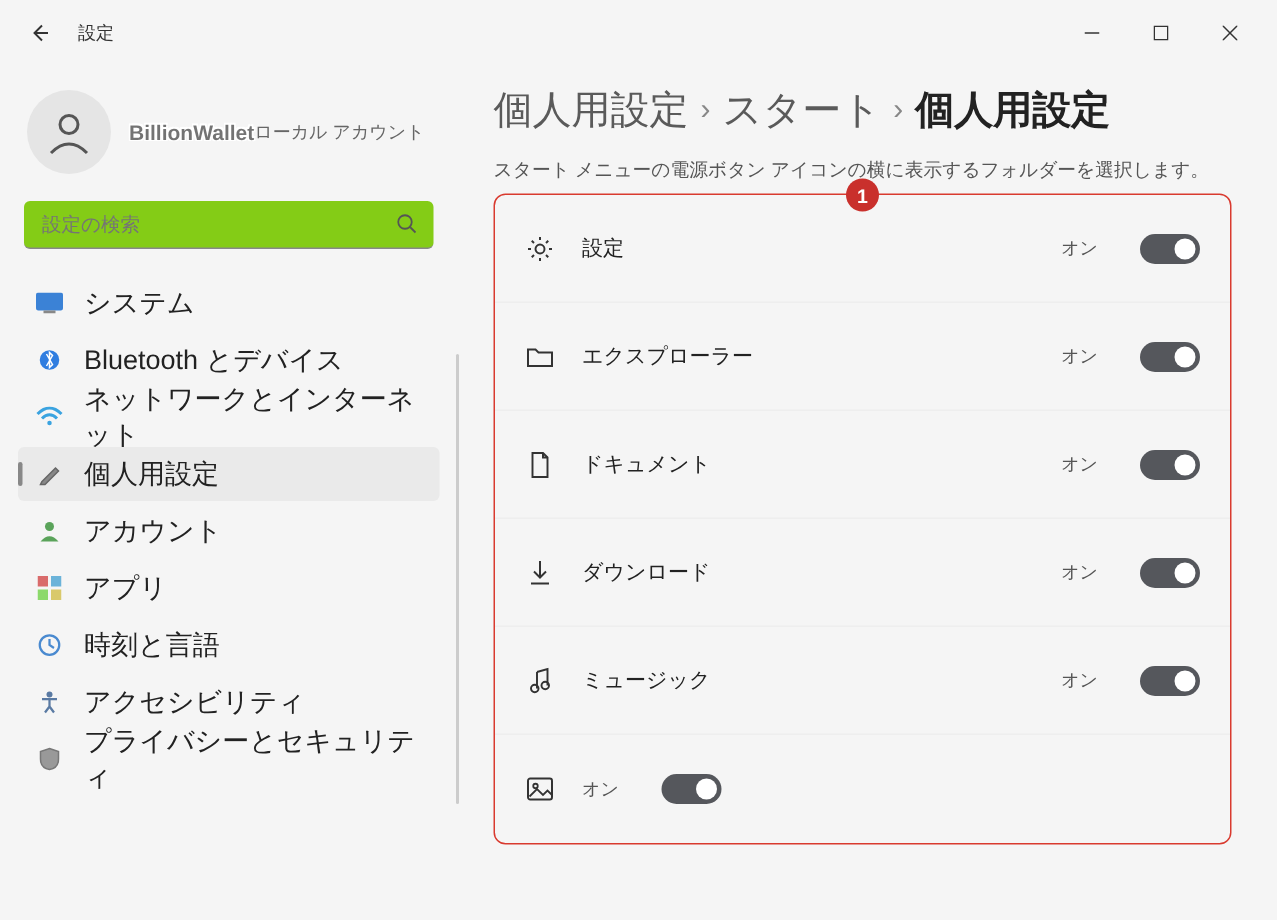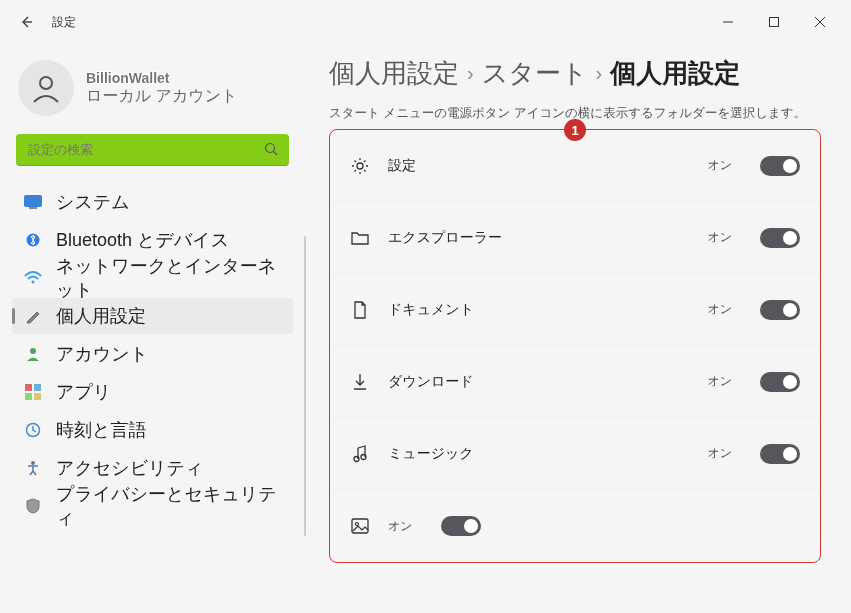--- a/index.html
+++ b/index.html
@@ -13,23 +13,23 @@
 .win-btn { width: 46px; height: 32px; display: flex; align-items: center; justify-content: center; cursor: pointer; }
 
 
 .content { display: flex; height: calc(100% - 44px); }
 .sidebar { width: 305px; padding: 8px 12px 0 12px; position: relative; }
 .main { flex: 1; padding: 12px 30px 0 24px; overflow-y: auto; }
 
 
 .user-card { display: flex; align-items: center; padding: 8px 4px 14px 6px; gap: 12px; }
 .avatar { width: 56px; height: 56px; border-radius: 50%; background: #e5e5e5; display: flex; align-items: center; justify-content: center; }
-.user-info { display: flex; flex-direction: column; }
+.user-info { display: flex; flex-direction: row; }
 .user-name { font-size: 14px; font-weight: 600; color: rgba(0,0,0,0.55); text-shadow: 1px 1px 0 #fff, -1px -1px 0 #fff, 1px -1px 0 #fff, -1px 1px 0 #fff; }
-.user-sub { font-size: 16px; color: #666; }
+.user-sub { font-size: 12px; color: #666; }
 
 
 .search-box { position: relative; margin: 4px 4px 18px 4px; }
 .search-input { width: 100%; height: 32px; padding: 0 36px 0 12px; border: none; border-bottom: 1px solid #888; background: #84cc16; border-radius: 4px; font-size: 13px; outline: none; }
 .search-icon-wrap { position: absolute; right: 10px; top: 8px; }
 
 
 .nav { display: flex; flex-direction: column; gap: 2px; }
 .nav-item { display: flex; align-items: center; height: 36px; padding: 0 12px; border-radius: 4px; cursor: pointer; gap: 14px; font-size: 18px; color: #222; position: relative; }
 .nav-item.selected { background: #eaeaea; }

